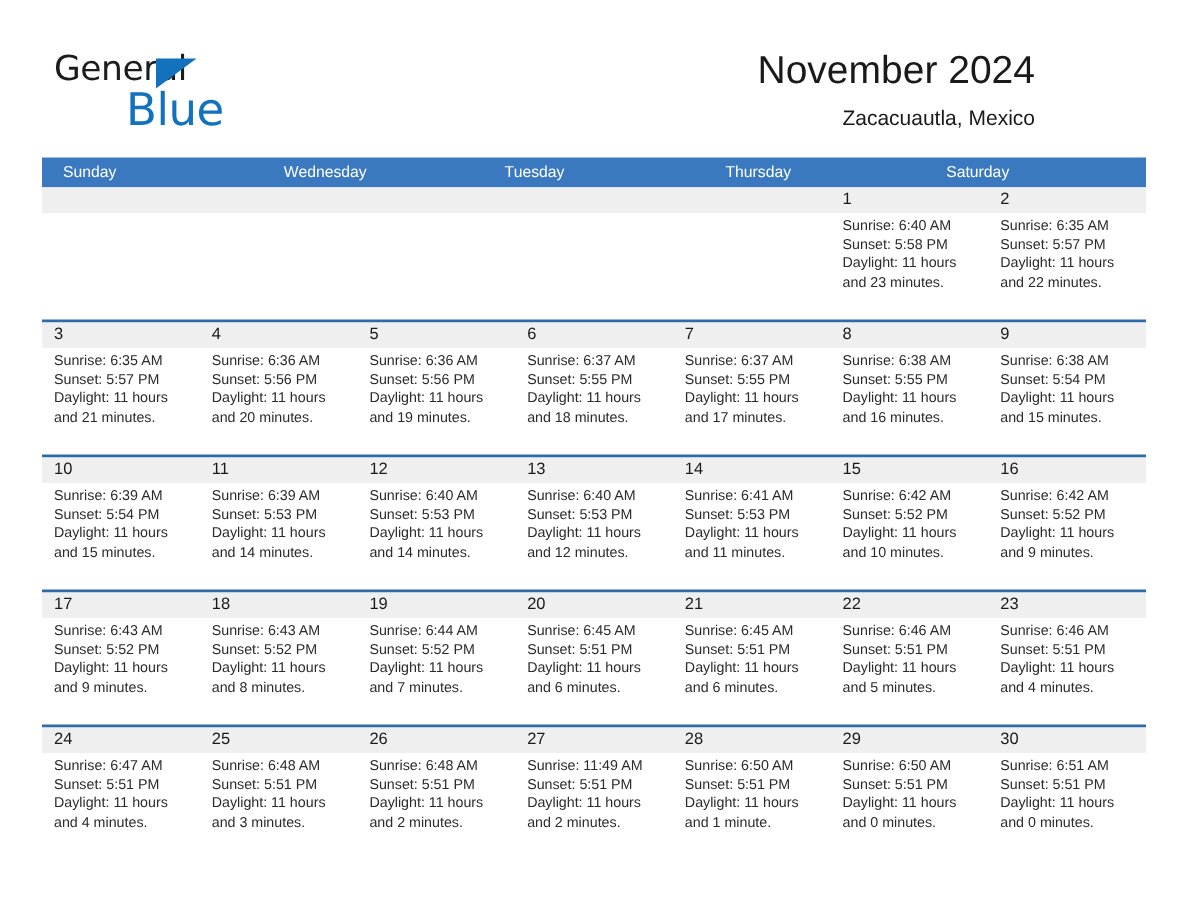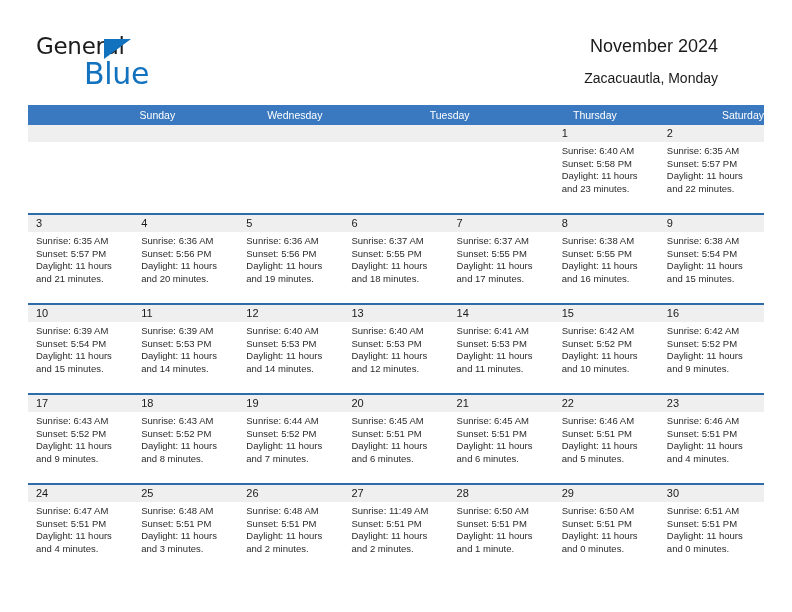--- a/index.html
+++ b/index.html
@@ -21,21 +21,20 @@
     box-sizing: border-box;
   }
 
   
   .top {
     position: absolute;
     left: 0;
     top: 0;
     width: 724px;
     height: 100px;
-    padding-left: 28px;
   }
   .logo {
     position: absolute;
     left: 36px;
     top: 33px;
     width: 200px;
     height: 52px;
   }
   .logo-general {
     position: absolute;
@@ -66,21 +65,21 @@
     font-family: "DejaVu Sans", sans-serif;
     font-weight: 400;
   }
   .title-block {
     position: absolute;
     right: 34px;
     top: 30px;
     text-align: right;
   }
   .cal-title {
-    font-size: 18px;
+    font-size: 26px;
     font-weight: 400;
     color: #1a1a1a;
     line-height: 32px;
     white-space: nowrap;
   }
   .cal-subtitle {
     font-size: 14px;
     font-weight: 400;
     color: #1a1a1a;
     line-height: 20px;
@@ -99,24 +98,23 @@
     display: flex;
     width: 100%;
     background: #3a79bf;
     height: 20px;
   }
   .weekday {
     flex: 1 1 0;
     color: #ffffff;
     font-size: 10.5px;
     line-height: 20px;
-    padding-left: 0;
+    padding-left: 14px;
     box-sizing: border-box;
     white-space: nowrap;
-    text-align: right;
   }
   .week {
     position: relative;
     width: 100%;
     border-top: 2px solid #2e6ca9;
     background: #ffffff;
   }
   .week:first-of-type {
     border-top: none;
   }
@@ -167,21 +165,21 @@
 
   <div class="top">
     <div class="logo">
       <span class="logo-general">General</span>
       <span class="logo-tri"></span>
       <span class="logo-blue">Blue</span>
     </div>
 
     <div class="title-block">
       <div class="cal-title">November 2024</div>
-      <div class="cal-subtitle">Zacacuautla, Monday</div>
+      <div class="cal-subtitle">Zacacuautla, Mexico</div>
     </div>
   </div>
 
   <div class="calendar">
     <div class="weekdays" id="weekday-row">
         <div class="weekday">Sunday</div>
         <div class="weekday">Wednesday</div>
         <div class="weekday">Tuesday</div>
         <div class="weekday">Thursday</div>
         <div class="weekday">Saturday</div>

